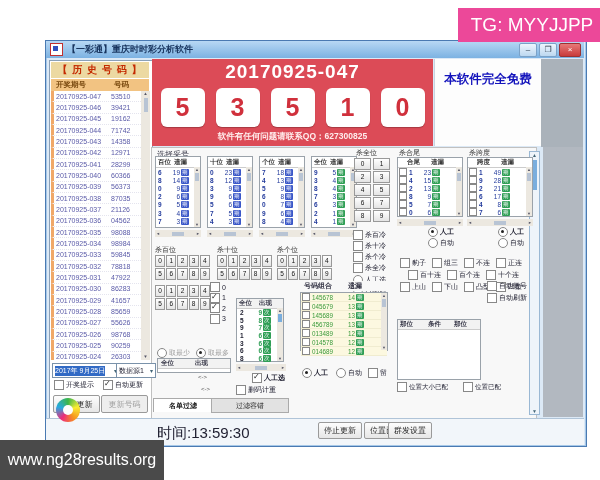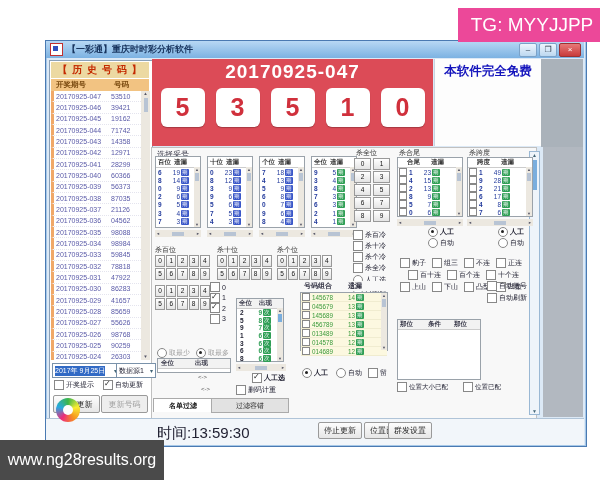--- a/index.html
+++ b/index.html
@@ -295,23 +295,24 @@
 
   <div class="abs banner"></div>
   <div class="abs bissue">20170925-047</div>
   <div class="abs bcards" id="digit-cards">
       <span class="card">5</span>
       <span class="card">3</span>
       <span class="card">5</span>
       <span class="card">1</span>
       <span class="card">0</span>
     </div>
+  <div class="abs bcontact">软件有任何问题请联系QQ：627300825</div>
 
   <div class="abs promo">
-    <div style="margin-top:4px">本软件完全免费</div>
+    <div style="margin-top:12px">本软件完全免费</div>
   </div>
   <div class="abs gray1"></div>
   <div class="abs grayside"></div>
 
   <div class="abs selwrap"></div>
   <div class="abs seltitle">选择采号</div>
   <div class="abs vsb-main">
     <span>▲</span>
       <span class="mthumb"></span>
       <span class="spacer"></span>

